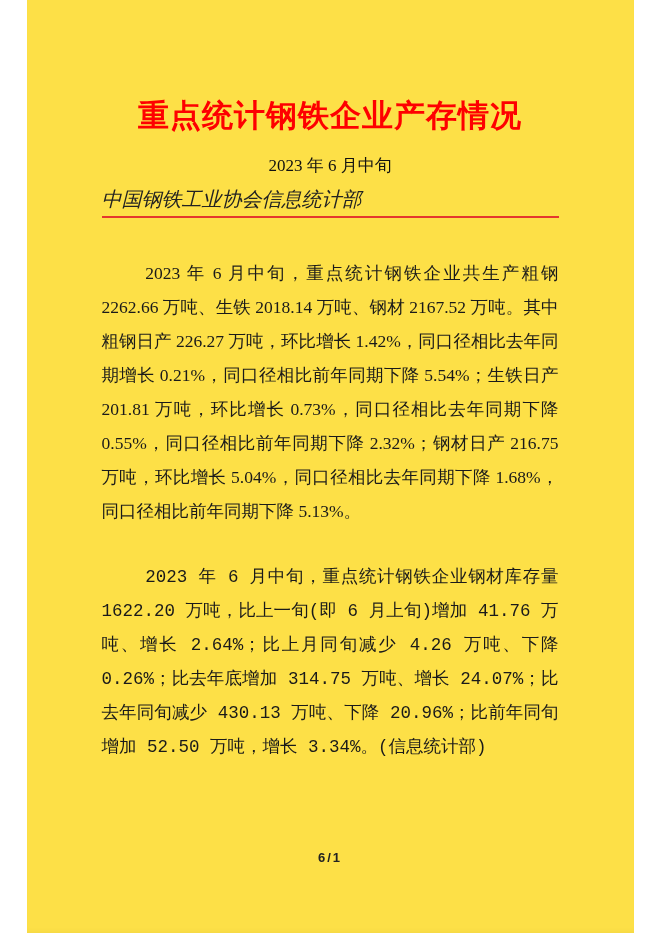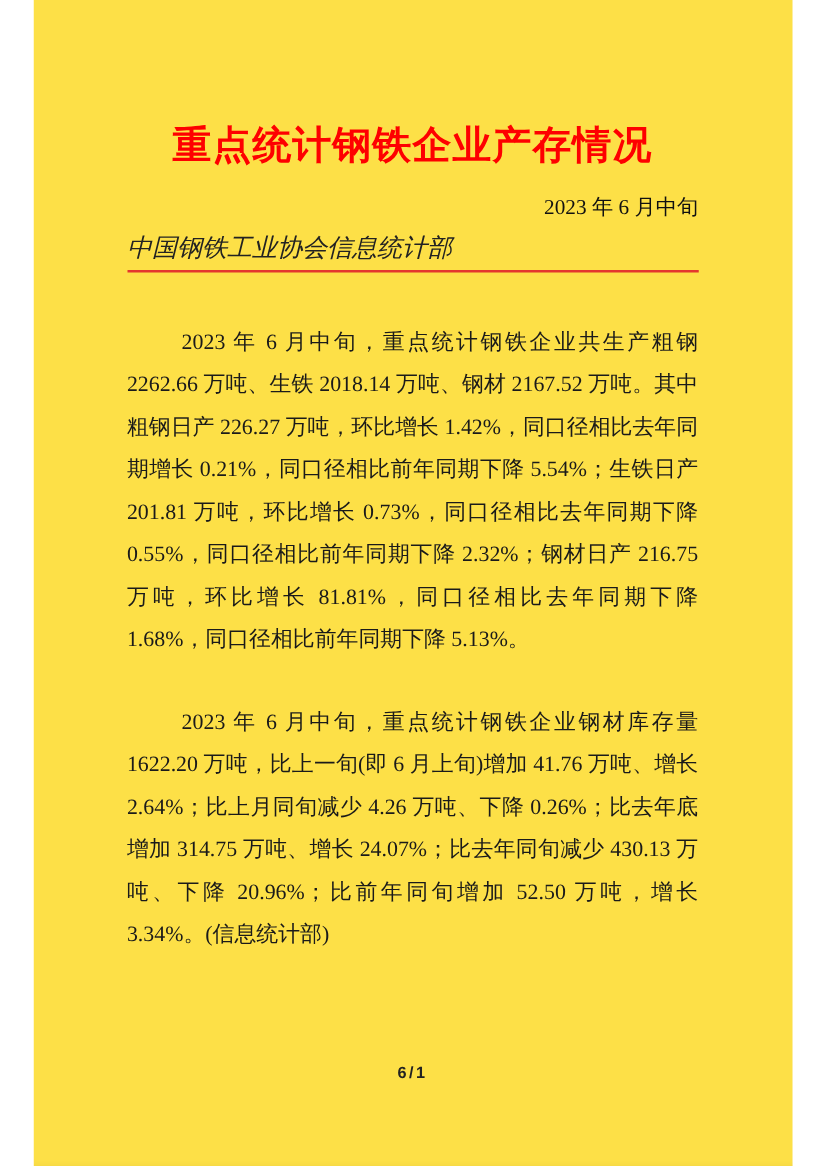--- a/index.html
+++ b/index.html
@@ -27,21 +27,21 @@
     text-align: center;
     font-family: "Liberation Sans", "DejaVu Sans", sans-serif;
     font-weight: bold;
     font-size: 31px;
     line-height: 38px;
     letter-spacing: 1px;
     color: #fe0000;
   }
   .doc-subtitle {
     margin-top: 21px;
-    text-align: right;
+    text-align: center;
     font-size: 17px;
     line-height: 20px;
     color: #111111;
   }
   .dept-row {
     margin-top: 14px;
     padding-bottom: 7px;
     font-size: 20px;
     line-height: 19px;
     font-style: italic;
@@ -53,20 +53,21 @@
     font-size: 17.5px;
     line-height: 34px;
     text-align: justify;
   }
   .body-text p {
     margin: 0;
     text-indent: 2.5em;
   }
   .body-text p.gap-before {
     margin-top: 32px;
+    font-family: Liberation Mono, monospace;
   }
   .page-footer {
     position: absolute;
     left: 0;
     bottom: 68px;
     width: 100%;
     text-align: center;
     font-family: "Liberation Sans", "DejaVu Sans", sans-serif;
     font-weight: bold;
     font-size: 13px;
@@ -82,20 +83,20 @@
 
     <h1 class="doc-title">重点统计钢铁企业产存情况</h1>
 
     <div class="doc-subtitle">2023 年 6 月中旬</div>
 
     <div class="dept-row">
       <span>中国钢铁工业协会信息统计部</span>
     </div>
 
     <div class="body-text">
-      <p>2023 年 6 月中旬，重点统计钢铁企业共生产粗钢 2262.66 万吨、生铁 2018.14 万吨、钢材 2167.52 万吨。其中粗钢日产 226.27 万吨，环比增长 1.42%，同口径相比去年同期增长 0.21%，同口径相比前年同期下降 5.54%；生铁日产 201.81 万吨，环比增长 0.73%，同口径相比去年同期下降 0.55%，同口径相比前年同期下降 2.32%；钢材日产 216.75 万吨，环比增长 81.81%，同口径相比去年同期下降 1.68%，同口径相比前年同期下降 5.13%。</p>
+      <p>2023 年 6 月中旬，重点统计钢铁企业共生产粗钢 2262.66 万吨、生铁 2018.14 万吨、钢材 2167.52 万吨。其中粗钢日产 226.27 万吨，环比增长 1.42%，同口径相比去年同期增长 0.21%，同口径相比前年同期下降 5.54%；生铁日产 201.81 万吨，环比增长 0.73%，同口径相比去年同期下降 0.55%，同口径相比前年同期下降 2.32%；钢材日产 216.75 万吨，环比增长 5.04%，同口径相比去年同期下降 1.68%，同口径相比前年同期下降 5.13%。</p>
       <p class="gap-before">2023 年 6 月中旬，重点统计钢铁企业钢材库存量 1622.20 万吨，比上一旬(即 6 月上旬)增加 41.76 万吨、增长 2.64%；比上月同旬减少 4.26 万吨、下降 0.26%；比去年底增加 314.75 万吨、增长 24.07%；比去年同旬减少 430.13 万吨、下降 20.96%；比前年同旬增加 52.50 万吨，增长 3.34%。(信息统计部)</p>
     </div>
 
   </div>
 
   <div class="page-footer">6/1</div>
 </div>
 
 </body></html>

